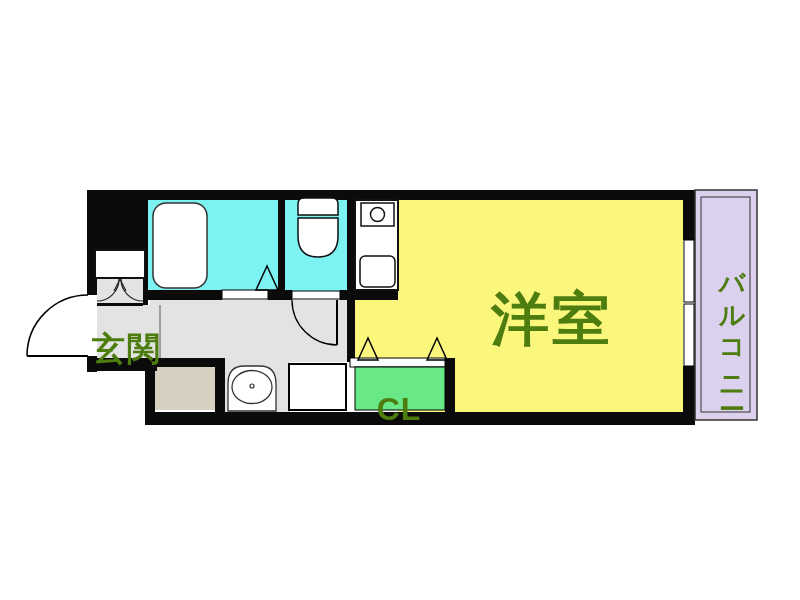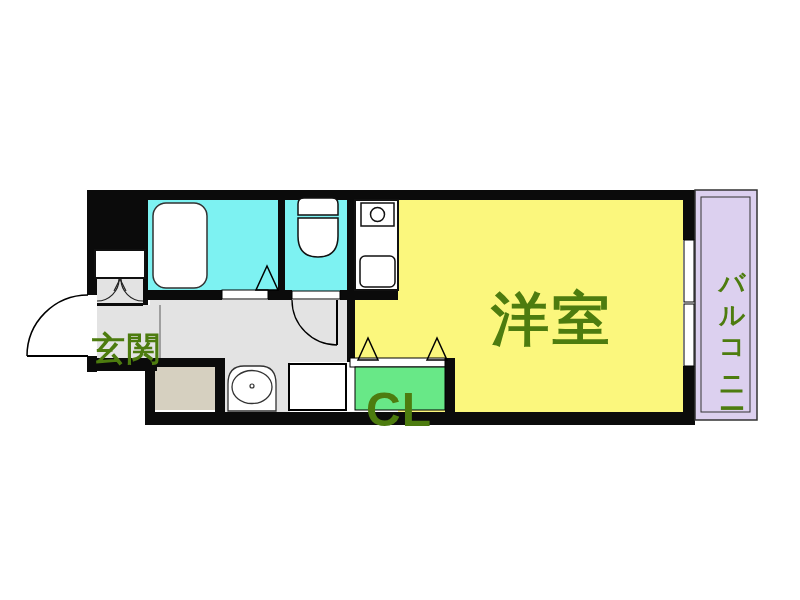--- a/index.html
+++ b/index.html
@@ -3,21 +3,21 @@
 <meta charset="utf-8">
 <style>
   html,body{margin:0;padding:0;background:#ffffff;}
   #canvas{
     position:relative;width:800px;height:600px;background:#ffffff;overflow:hidden;
     font-family:"Liberation Sans", sans-serif;
   }
   #plan-svg{position:absolute;left:0;top:0;}
   .label{position:absolute;color:#4d7c0f;transform:translate(-50%,-50%);white-space:nowrap;margin-top:20px;}
   .label-genkan{font-size:33px;font-weight:600;letter-spacing:2px;}
-  .label-cl{font-size:48px;font-weight:600;letter-spacing:1px;}
+  .label-cl{font-size:32px;font-weight:600;letter-spacing:1px;}
   .label-room{font-size:58px;font-weight:700;letter-spacing:3px;text-align:center;line-height:71px;}
   .label-balcony{
     font-size:26px;font-weight:600;
     writing-mode:vertical-rl;text-orientation:upright;letter-spacing:6px;
   }
 </style>
 </head>
 <body>
 
 <div id="canvas">

